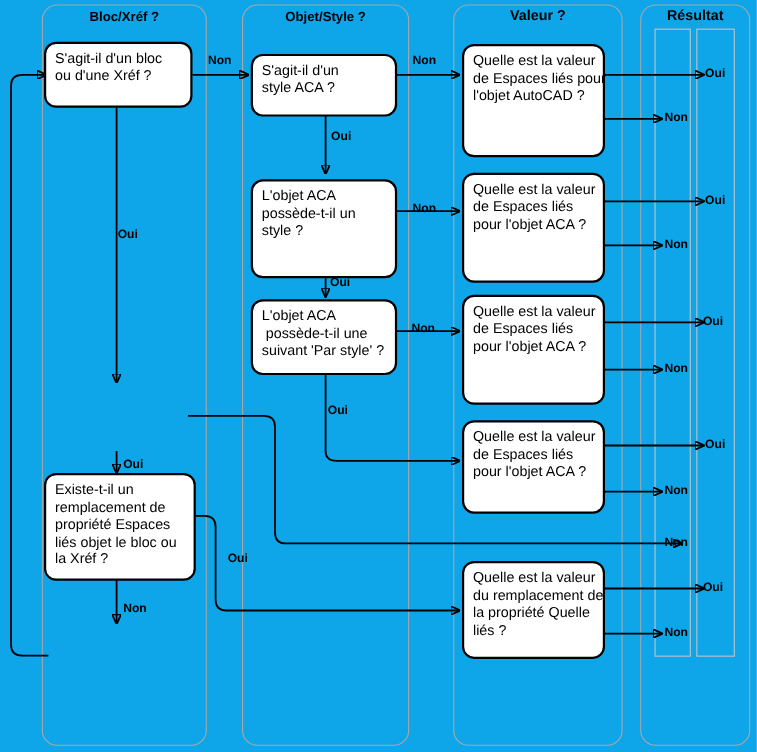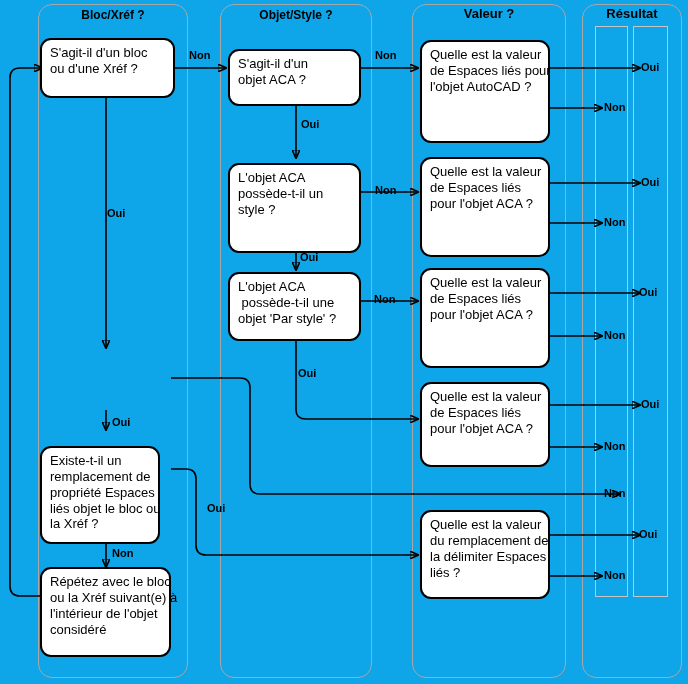--- a/index.html
+++ b/index.html
@@ -146,50 +146,44 @@
     <line x1="550" y1="535" x2="640" y2="535" marker-end="url(#ah)"></line>
     <line x1="550" y1="576" x2="602" y2="576" marker-end="url(#ah)"></line>
   </svg>
 
   <div class="node" style="left:40px; top:38px; width:135px; height:60px; font-size:13px;">
     <span>S'agit-il d'un bloc</span>
     <span>ou d'une Xréf ?</span>
   </div>
 
 
-  <div class="node" style="left:40px; top:446px; width:120px; height:98px; font-size:13px;">
+  <div class="node" style="left:40px; top:430px; width:138px; height:98px; font-size:13px;">
     <span>Existe-t-il un</span>
     <span>remplacement de</span>
     <span>propriété Espaces</span>
     <span>liés objet le bloc ou</span>
     <span>la Xréf ?</span>
   </div>
 
-  <div class="node" style="left:40px; top:567px; width:131px; height:90px; font-size:13px;">
-    <span>Répétez avec le bloc</span>
-    <span>ou la Xréf suivant(e) à</span>
-    <span>l'intérieur de l'objet</span>
-    <span>considéré</span>
-  </div>
 
   <div class="node" style="left:228px; top:33px; width:133px; height:57px; font-size:13px;margin-top:16px;">
     <span>S'agit-il d'un</span>
-    <span>objet ACA ?</span>
+    <span>style ACA ?</span>
   </div>
 
   <div class="node" style="left:228px; top:163px; width:133px; height:90px; font-size:13px;">
     <span>L'objet ACA</span>
     <span>possède-t-il un</span>
     <span>style ?</span>
   </div>
 
   <div class="node" style="left:228px; top:272px; width:133px; height:69px; font-size:13px;">
     <span>L'objet ACA</span>
     <span> possède-t-il une</span>
-    <span>objet 'Par style' ?</span>
+    <span>suivant 'Par style' ?</span>
   </div>
 
   <div class="node" style="left:420px; top:40px; width:130px; height:103px; font-size:13px;">
     <span>Quelle est la valeur</span>
     <span>de Espaces liés pour</span>
     <span>l'objet AutoCAD ?</span>
   </div>
 
   <div class="node" style="left:420px; top:157px; width:130px; height:100px; font-size:13px;">
     <span>Quelle est la valeur</span>
@@ -205,21 +199,21 @@
 
   <div class="node" style="left:420px; top:382px; width:130px; height:85px; font-size:13px;">
     <span>Quelle est la valeur</span>
     <span>de Espaces liés</span>
     <span>pour l'objet ACA ?</span>
   </div>
 
   <div class="node" style="left:420px; top:510px; width:130px; height:89px; font-size:13px;">
     <span>Quelle est la valeur</span>
     <span>du remplacement de</span>
-    <span>la délimiter Espaces</span>
+    <span>la propriété Quelle</span>
     <span>liés ?</span>
   </div>
 
   <div class="elabel" style="left:189px; top:50px;">Non</div>
   <div class="elabel" style="left:375px; top:50px;">Non</div>
   <div class="elabel" style="left:301px; top:119px;">Oui</div>
   <div class="elabel" style="left:107px; top:208px;">Oui</div>
   <div class="elabel" style="left:375px; top:185px;">Non</div>
   <div class="elabel" style="left:300px; top:252px;">Oui</div>
   <div class="elabel" style="left:374px; top:294px;">Non</div>

